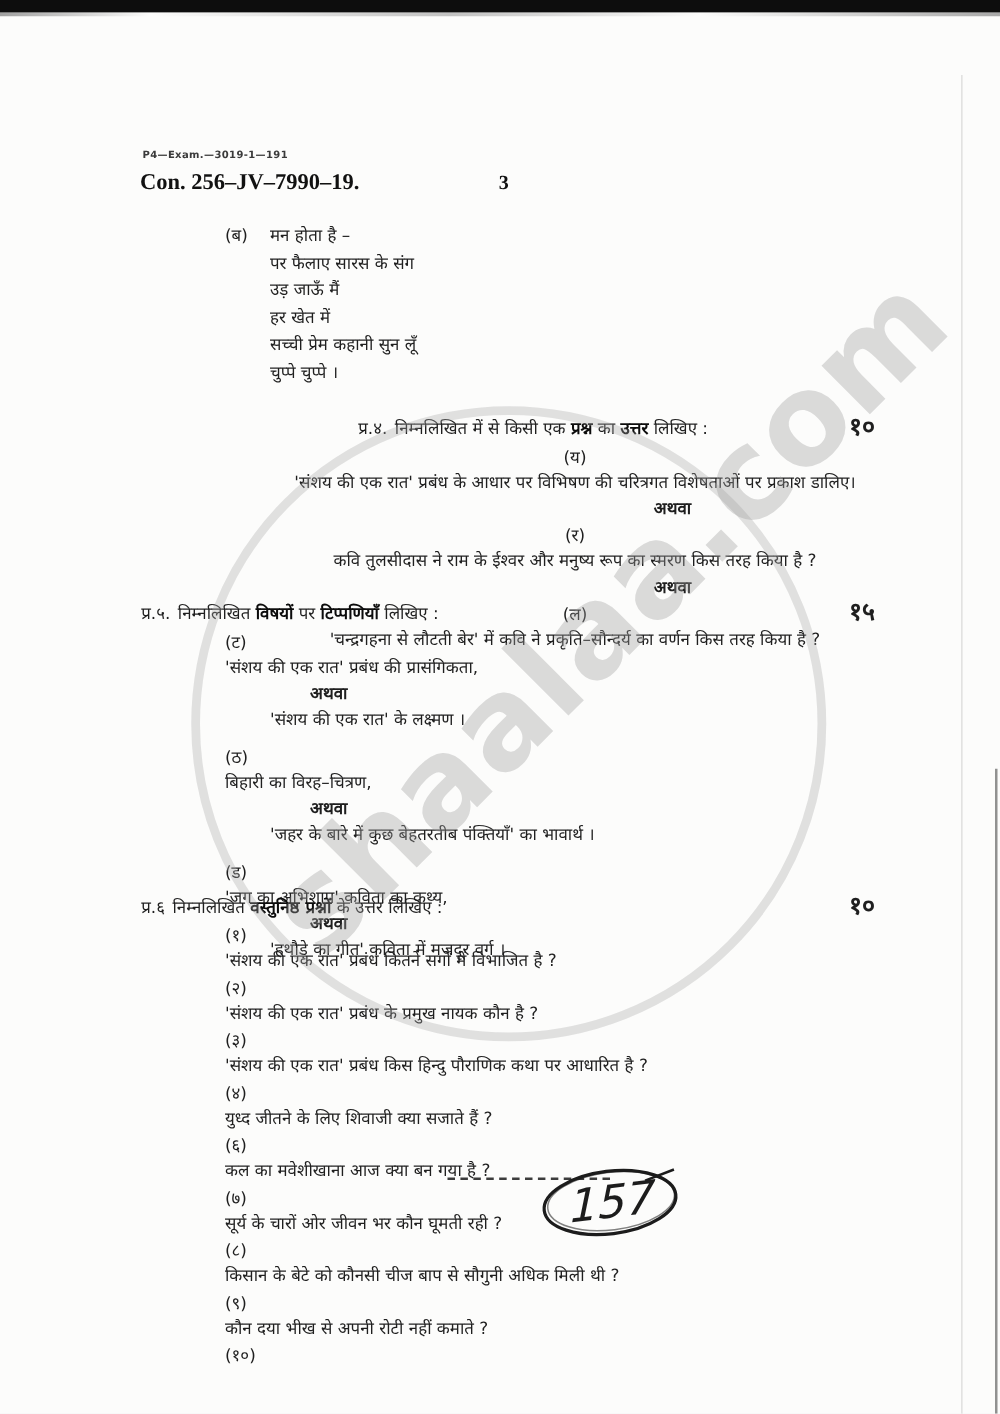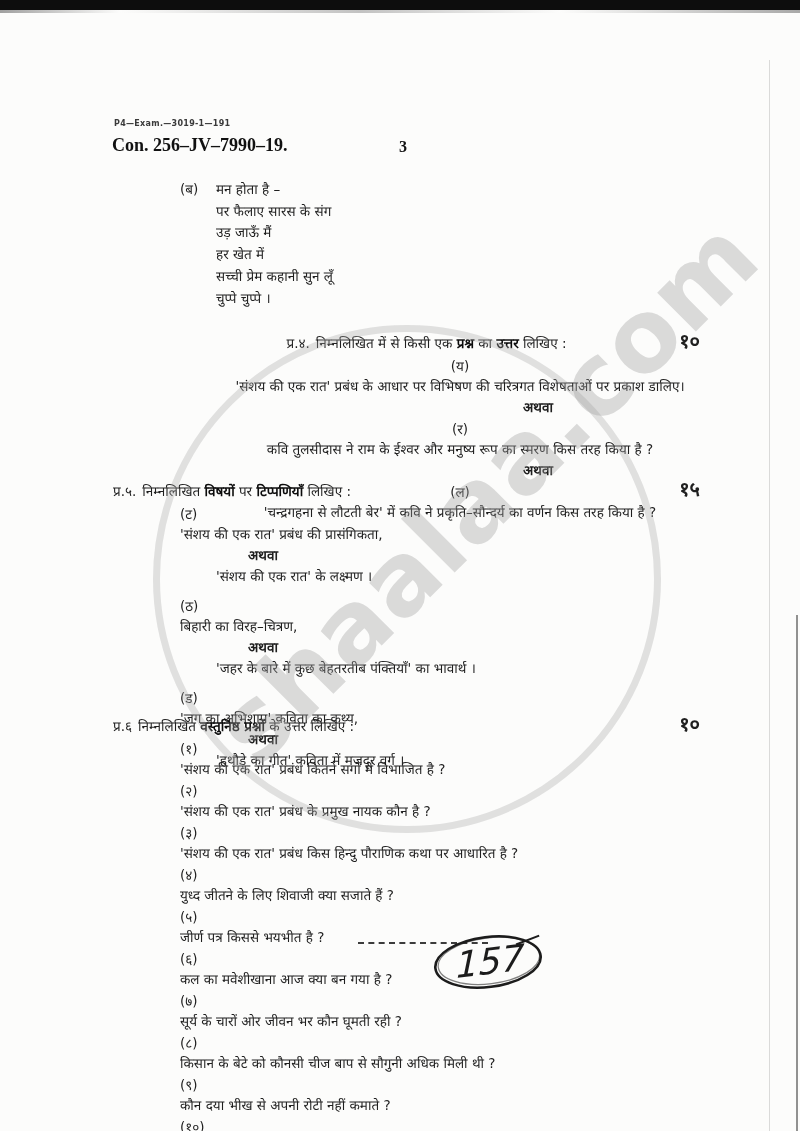--- a/index.html
+++ b/index.html
@@ -102,21 +102,20 @@
           </div>
         </div>
       </div>
     <div class="qsec q6" id="qsec-2">
         <div class="q-header"><span class="q-num">प्र.६</span><span>निम्नलिखित </span><span class="bold">वस्तुनिष्ठ प्रश्नों</span><span> के उत्तर लिखिए :</span><span class="q-marks">१०</span></div>
         <div class="items">
           <div class="item-row"><span class="item-label">(१)</span><span class="item-text">'संशय की एक रात' प्रबंध कितने सर्गों में विभाजित है ?</span></div>
           <div class="item-row"><span class="item-label">(२)</span><span class="item-text">'संशय की एक रात' प्रबंध के प्रमुख नायक कौन है ?</span></div>
           <div class="item-row"><span class="item-label">(३)</span><span class="item-text">'संशय की एक रात' प्रबंध किस हिन्दु पौराणिक कथा पर आधारित है ?</span></div>
           <div class="item-row"><span class="item-label">(४)</span><span class="item-text">युध्द जीतने के लिए शिवाजी क्या सजाते हैं ?</span></div>
-          <div class="item-row"><span class="item-label">(५)</span><span class="item-text">जीर्ण पत्र किससे भयभीत है ?</span></div>
           <div class="item-row"><span class="item-label">(६)</span><span class="item-text">कल का मवेशीखाना आज क्या बन गया है ?</span></div>
           <div class="item-row"><span class="item-label">(७)</span><span class="item-text">सूर्य के चारों ओर जीवन भर कौन घूमती रही ?</span></div>
           <div class="item-row"><span class="item-label">(८)</span><span class="item-text">किसान के बेटे को कौनसी चीज बाप से सौगुनी अधिक मिली थी ?</span></div>
           <div class="item-row"><span class="item-label">(९)</span><span class="item-text">कौन दया भीख से अपनी रोटी नहीं कमाते ?</span></div>
           <div class="item-row"><span class="item-label">(१०)</span></div>
         </div>
       </div>
 
     <div class="dashline"></div>
   </div>

